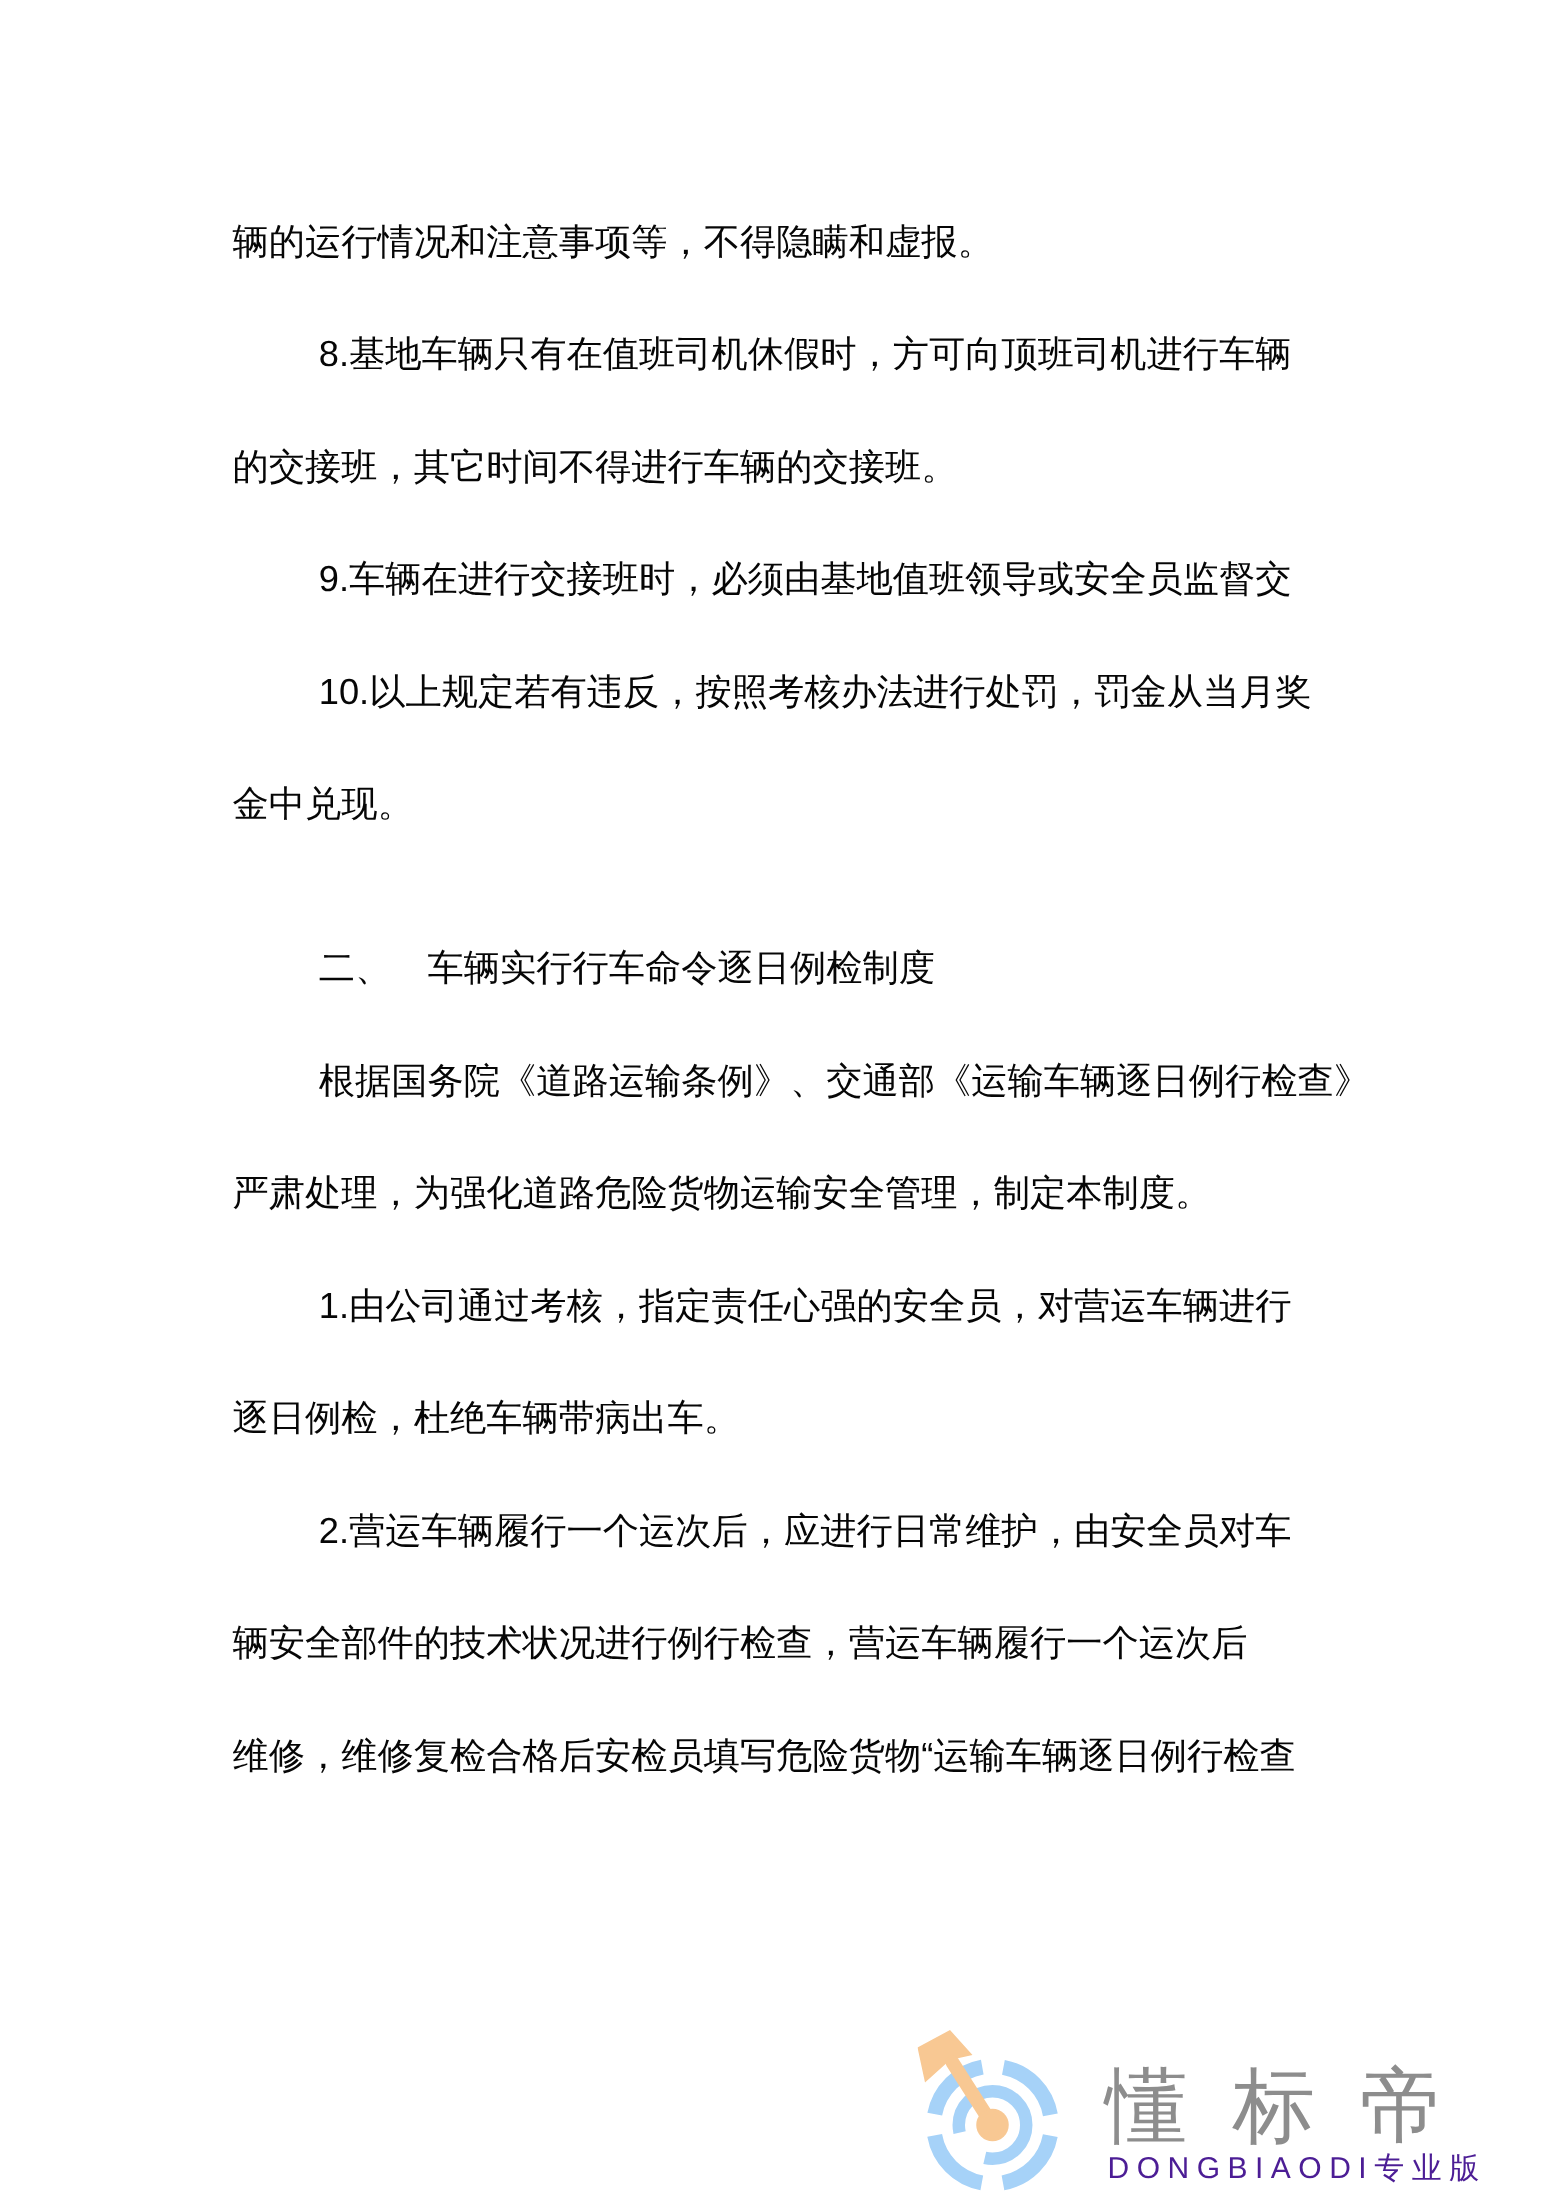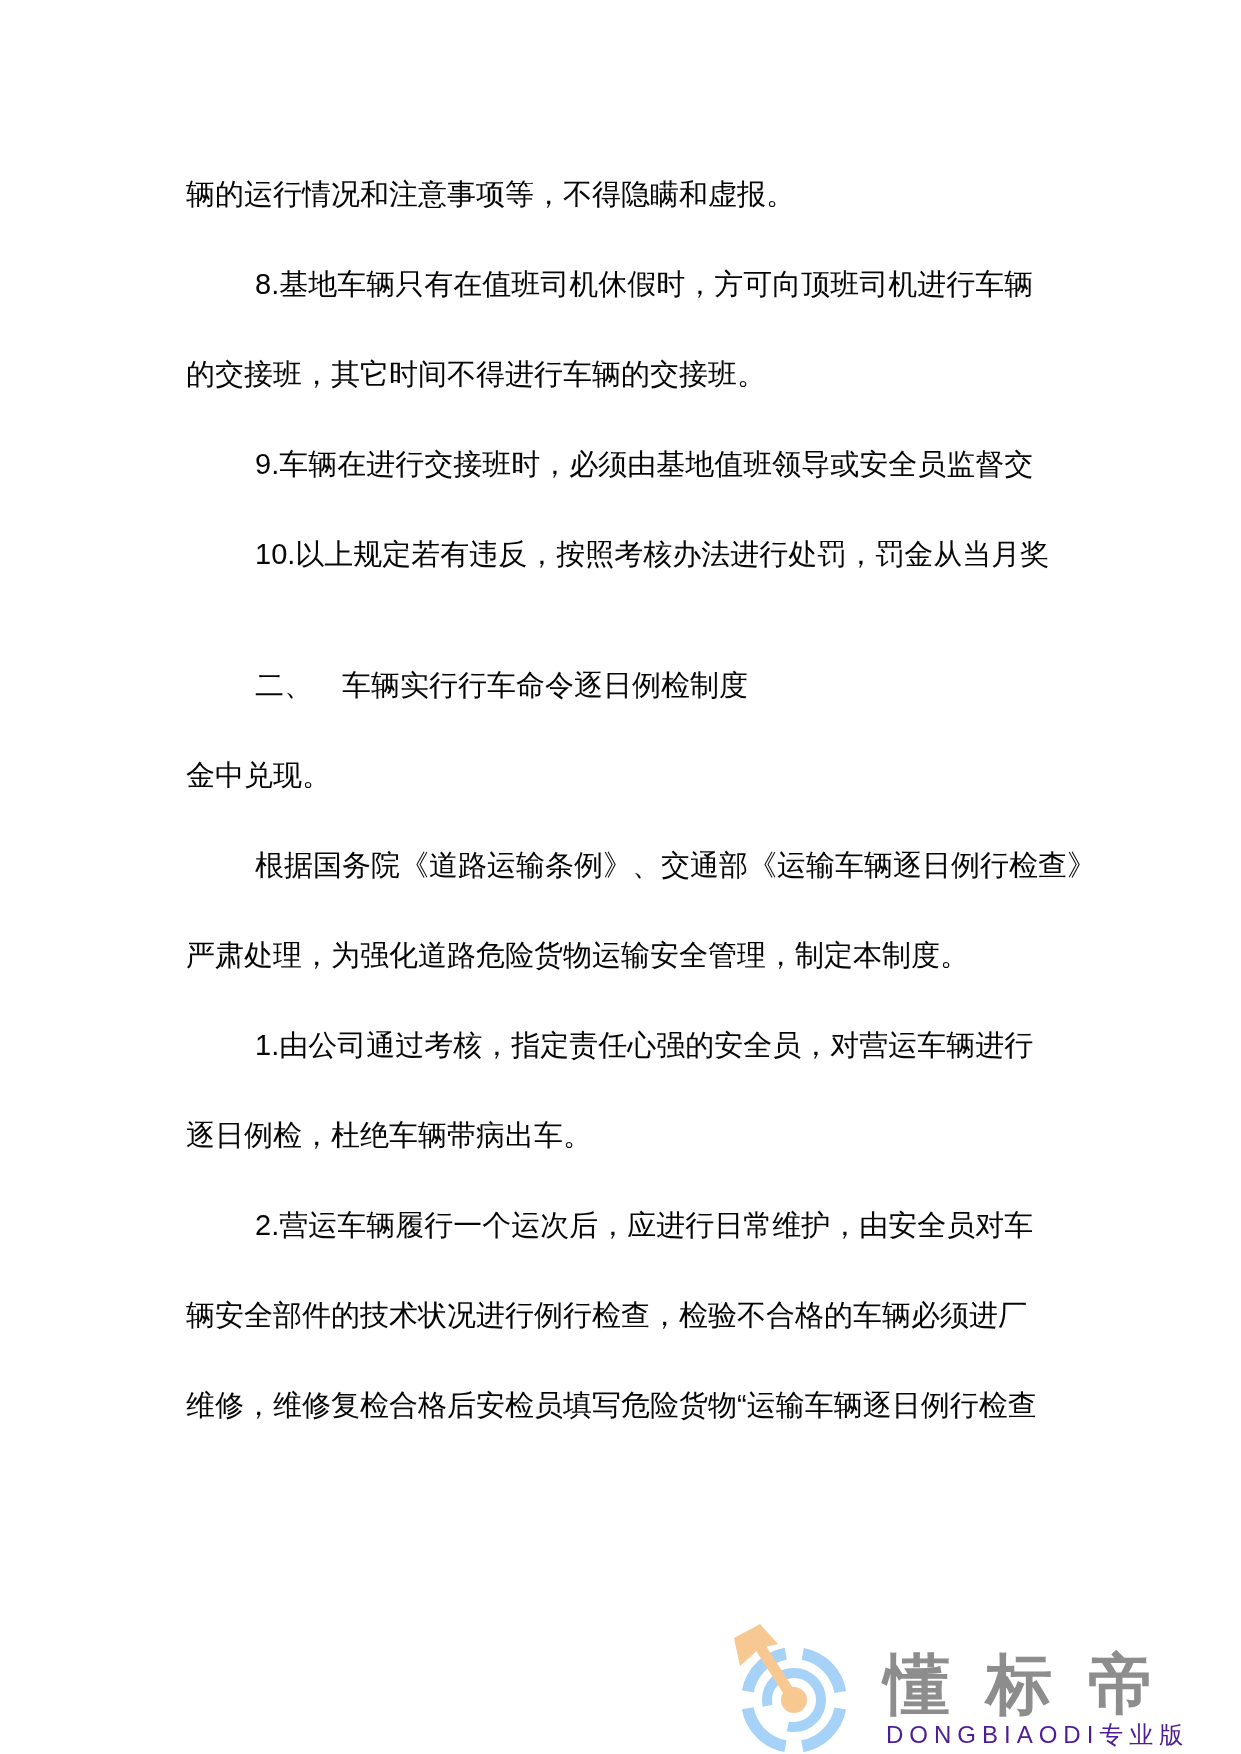--- a/index.html
+++ b/index.html
@@ -42,21 +42,21 @@
     top: 1622px;
     width: 120px;
     height: 132px;
   }
   .wm-brand {
     position: absolute;
     left: 884px;
     top: 1648px;
     font-size: 66px;
     line-height: 72px;
-    font-weight: bold;
+    font-weight: normal;
     color: #8d8d8d;
     letter-spacing: 36px;
     white-space: nowrap;
   }
   .wm-sub {
     position: absolute;
     left: 886px;
     top: 1722px;
     font-size: 24px;
     line-height: 26px;
@@ -70,28 +70,28 @@
 <body>
 
 <div class="page">
 
   <div class="text-block">
     <div class="line">辆的运行情况和注意事项等，不得隐瞒和虚报。</div>
     <div class="line indent">8.基地车辆只有在值班司机休假时，方可向顶班司机进行车辆</div>
     <div class="line">的交接班，其它时间不得进行车辆的交接班。</div>
     <div class="line indent">9.车辆在进行交接班时，必须由基地值班领导或安全员监督交</div>
     <div class="line indent">10.以上规定若有违反，按照考核办法进行处罚，罚金从当月奖</div>
+    <div class="line">金中兑现。</div>
     <div class="line indent space-before">二、　车辆实行行车命令逐日例检制度</div>
-    <div class="line">金中兑现。</div>
     <div class="line indent">根据国务院《道路运输条例》、交通部《运输车辆逐日例行检查》</div>
     <div class="line">严肃处理，为强化道路危险货物运输安全管理，制定本制度。</div>
     <div class="line indent">1.由公司通过考核，指定责任心强的安全员，对营运车辆进行</div>
     <div class="line">逐日例检，杜绝车辆带病出车。</div>
     <div class="line indent">2.营运车辆履行一个运次后，应进行日常维护，由安全员对车</div>
-    <div class="line">辆安全部件的技术状况进行例行检查，检验不合格的车辆必须进厂</div>
+    <div class="line">辆安全部件的技术状况进行例行检查，营运车辆履行一个运次后</div>
     <div class="line">维修，维修复检合格后安检员填写危险货物“运输车辆逐日例行检查</div>
   </div>
 
   <div>
     <svg class="wm-icon" viewBox="0 0 120 132" xmlns="http://www.w3.org/2000/svg">
 
       <circle cx="60" cy="78" r="47" fill="none" stroke="#a6d2f8" stroke-width="12" stroke-dasharray="56.8 17" stroke-dashoffset="65.3"></circle>
 
       <circle cx="60" cy="78" r="27" fill="none" stroke="#a6d2f8" stroke-width="10" stroke-dasharray="139.6 30" stroke-dashoffset="91"></circle>
 

